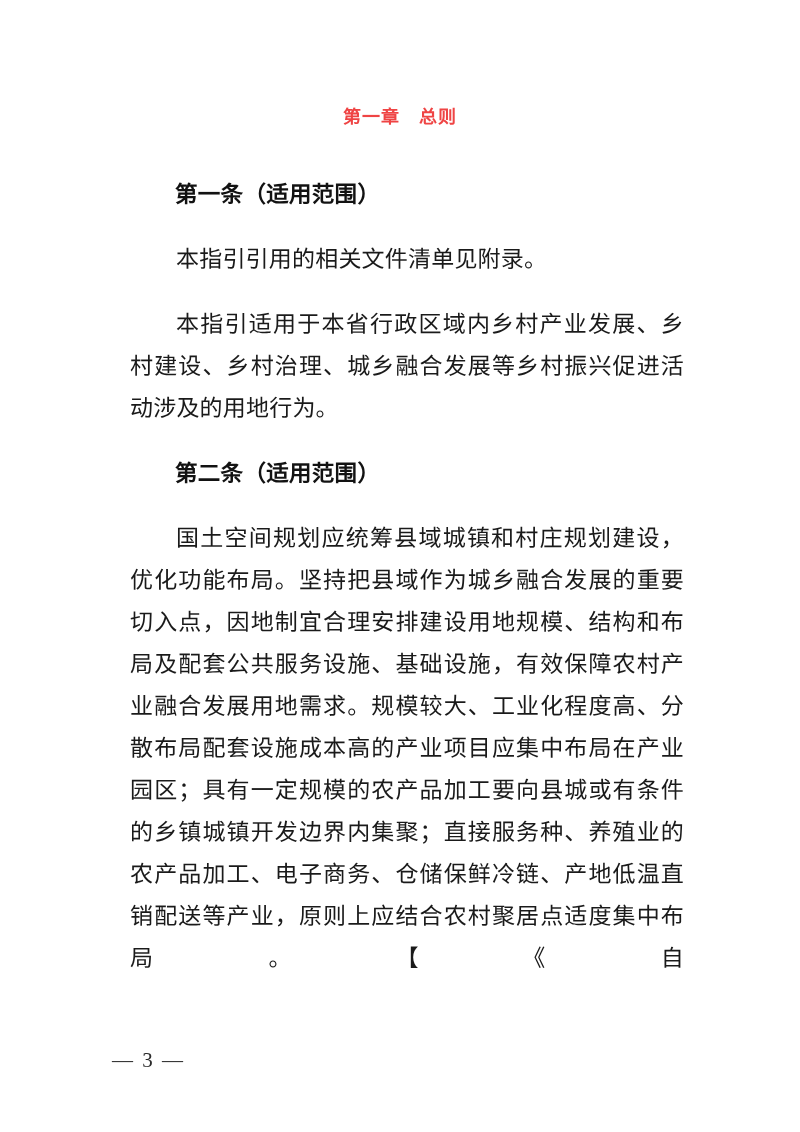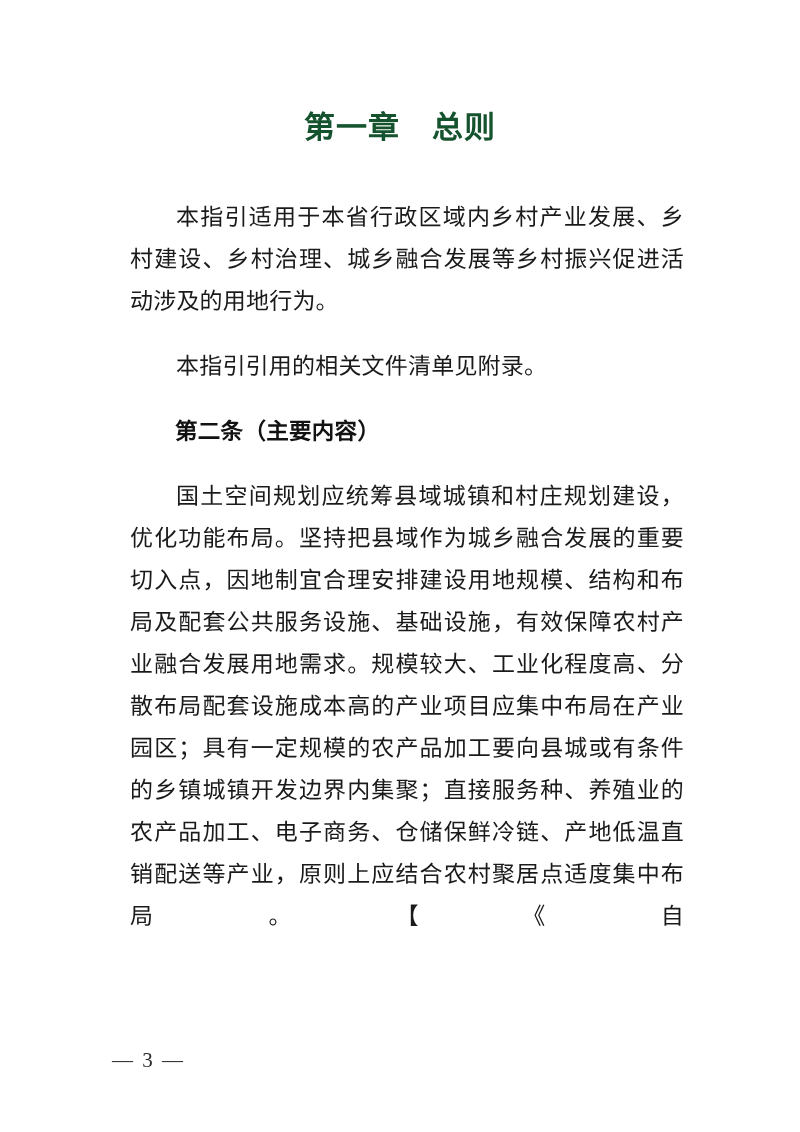--- a/index.html
+++ b/index.html
@@ -23,23 +23,23 @@
 
   
   .chapter-title {
     position: absolute;
     left: 0;
     top: 102px;
     width: 800px;
     text-align: center;
     font-family: "Liberation Sans", "DejaVu Sans", sans-serif;
     font-weight: bold;
-    font-size: 31px;
+    font-size: 18px;
     letter-spacing: 1px;
-    color: #14532d;
+    color: #ef4444;
     white-space: pre;
   }
 
   
   .content {
     position: absolute;
     left: 130px;
     top: 174px;
     width: 554px;
   }
@@ -88,24 +88,25 @@
 </style>
 </head>
 <body>
 
 <div class="page">
 
   <div class="chapter-title">第一章　总则</div>
 
   <div class="content">
 
+    <div class="article-heading">第一条（适用范围）</div>
+    <p class="body-para">本指引引用的相关文件清单见附录。</p>
     <p class="body-para">本指引适用于本省行政区域内乡村产业发展、乡村建设、乡村治理、城乡融合发展等乡村振兴促进活动涉及的用地行为。</p>
-    <p class="body-para">本指引引用的相关文件清单见附录。</p>
 
-    <div class="article-heading">第二条（主要内容）</div>
+    <div class="article-heading">第二条（适用范围）</div>
 
     <p class="body-para no-indent-overflow">国土空间规划应统筹县域城镇和村庄规划建设，优化功能布局。坚持把县域作为城乡融合发展的重要切入点，因地制宜合理安排建设用地规模、结构和布局及配套公共服务设施、基础设施，有效保障农村产业融合发展用地需求。规模较大、工业化程度高、分散布局配套设施成本高的产业项目应集中布局在产业园区；具有一定规模的农产品加工要向县城或有条件的乡镇城镇开发边界内集聚；直接服务种、养殖业的农产品加工、电子商务、仓储保鲜冷链、产地低温直销配送等产业，原则上应结合农村聚居点适度集中布局。【《自</p>
 
   </div>
 
   <div class="page-number">— 3 —</div>
 
 </div>
 
 </body></html>

